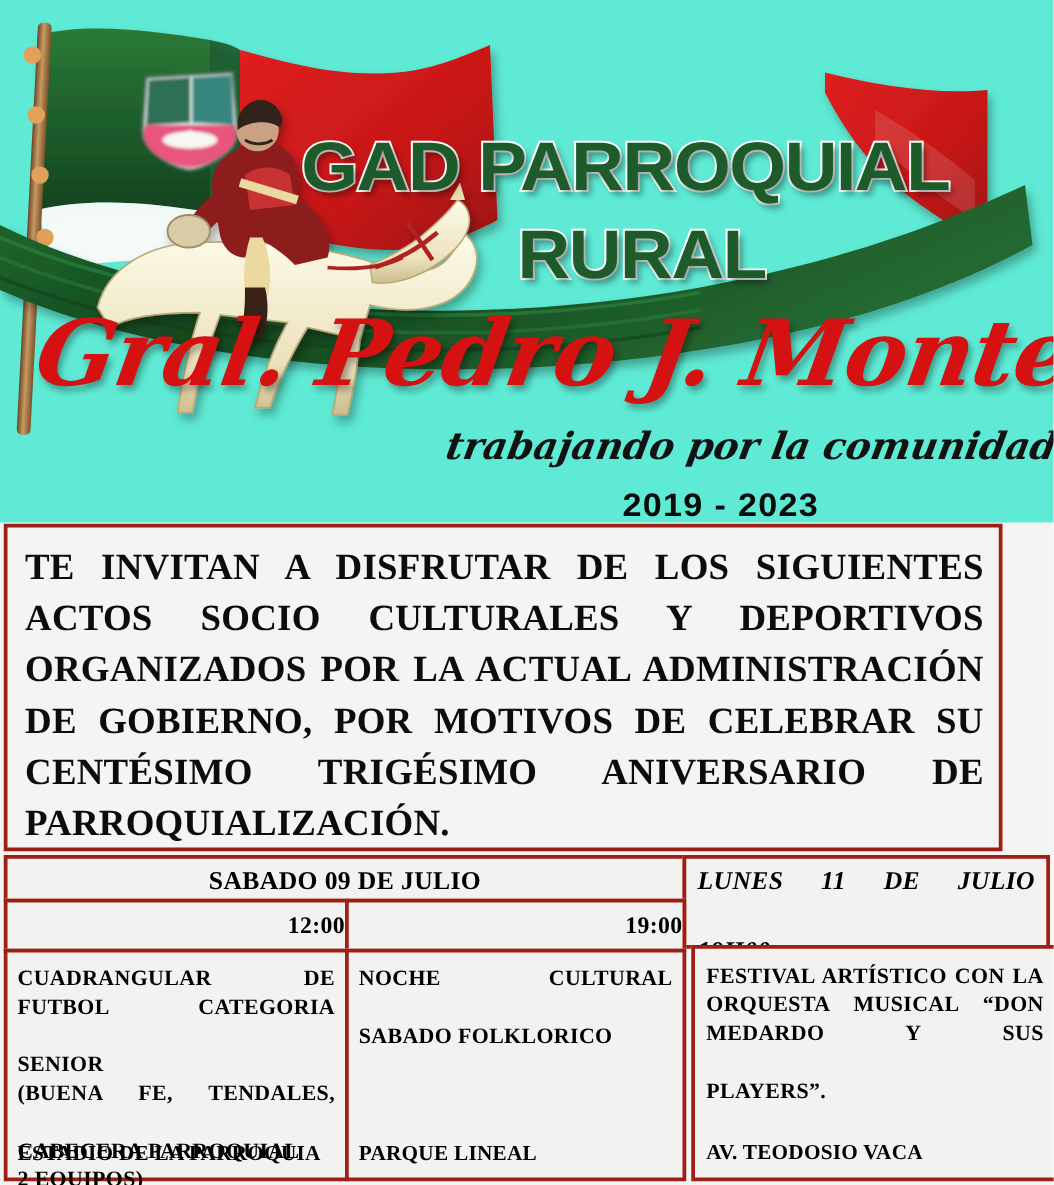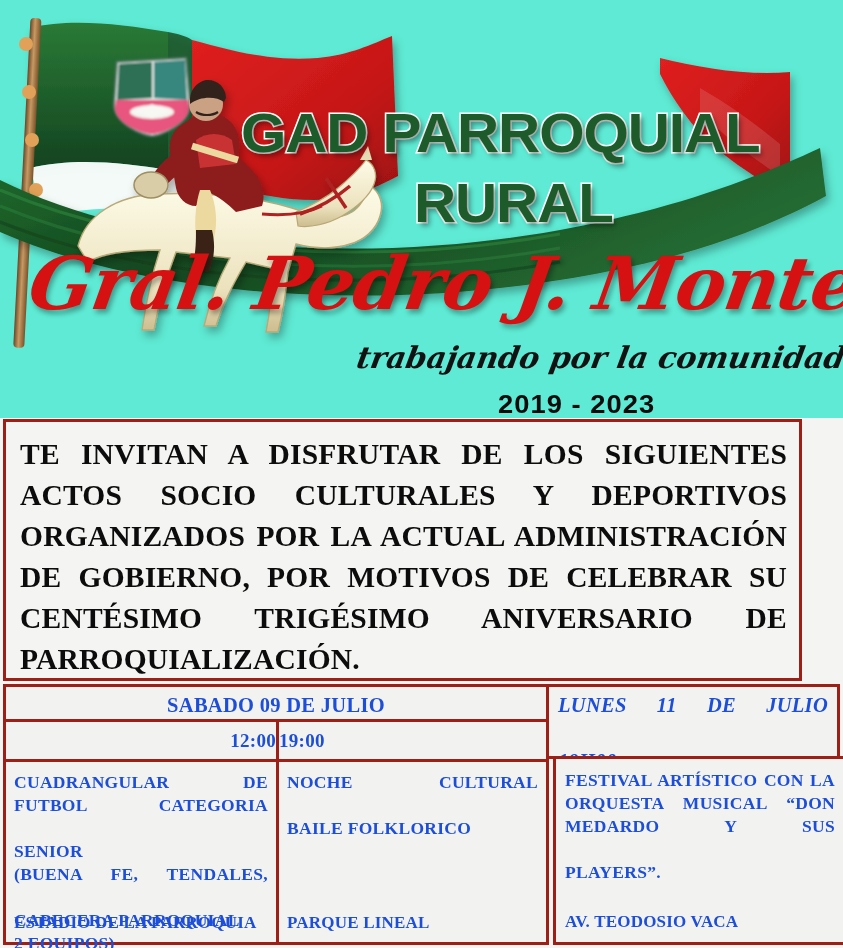--- a/index.html
+++ b/index.html
@@ -153,21 +153,21 @@
     left: 3px;
     top: 684px;
     width: 837px;
     height: 261px;
   }
   .cellbox {
     position: absolute;
     box-sizing: border-box;
     border: 3px solid #9e1f15;
     background: #f2f2f0;
-    color: #1d4ed8;
+    color: #000000;
     font-family: "Liberation Serif", "DejaVu Serif", serif;
     font-weight: bold;
     letter-spacing: 0.3px;
   }
   .hdr-date-left {
     left: 0px;
     top: 0px;
     width: 546px;
     height: 38px;
     font-size: 20.5px;
@@ -201,21 +201,21 @@
     line-height: 38px;
     text-align: right;
   }
   .time-b {
     left: 273px;
     top: 35px;
     width: 273px;
     height: 43px;
     font-size: 19px;
     line-height: 38px;
-    text-align: left;
+    text-align: right;
   }
   .body-a {
     left: 0px;
     top: 75px;
     width: 276px;
     height: 186px;
     font-size: 17.5px;
     line-height: 23px;
     padding: 9px 8px 4px 8px;
   }
@@ -421,21 +421,21 @@
         <div class="just">(BUENA FE, TENDALES,</div>
         <div class="plain">CABECERA PARROQUIAL</div>
         <div class="plain">2 EQUIPOS)</div>
       </div>
       <div class="venue">ESTADIO DE LA PARROQUIA</div>
     </div>
 
     <div class="cellbox body-b">
       <div class="evt-lines">
         <div class="just">NOCHE CULTURAL</div>
-        <div class="plain">BAILE FOLKLORICO</div>
+        <div class="plain">SABADO FOLKLORICO</div>
       </div>
       <div class="venue">PARQUE LINEAL</div>
     </div>
 
     <div class="cellbox body-c">
       <div class="evt-lines">
         <div class="just">FESTIVAL ARTÍSTICO CON LA ORQUESTA MUSICAL “DON MEDARDO Y SUS</div>
         <div class="plain">PLAYERS”.</div>
       </div>
       <div class="venue">AV. TEODOSIO VACA</div>

